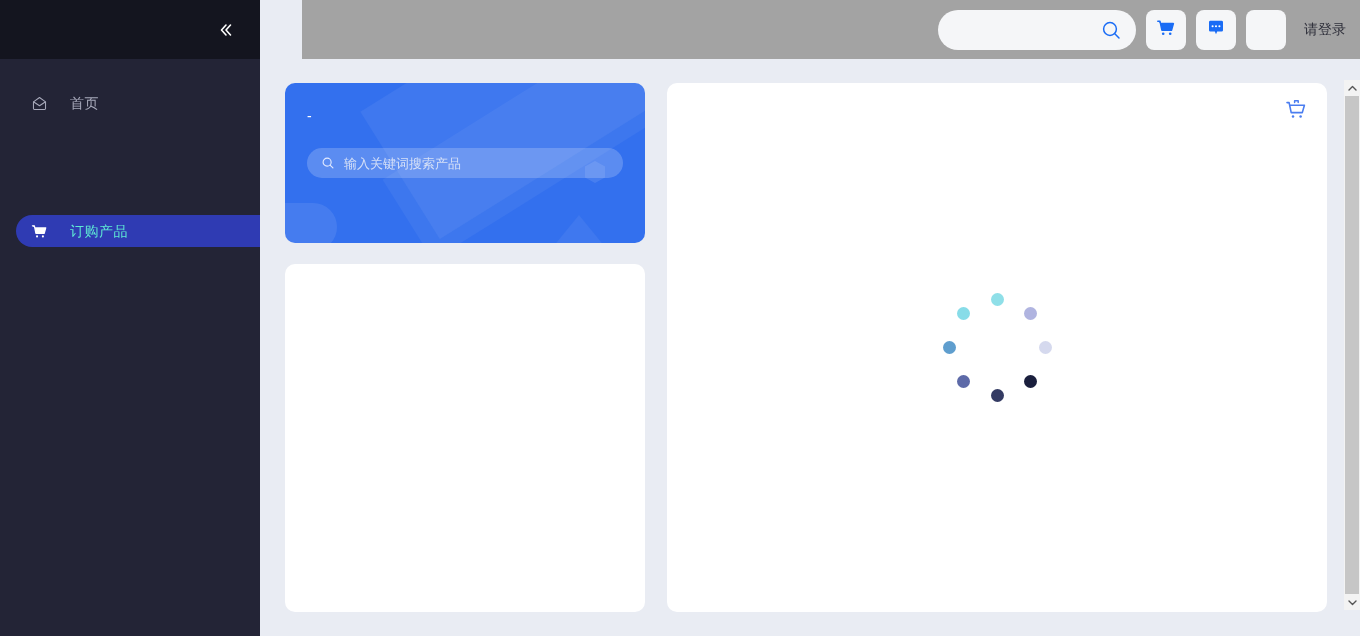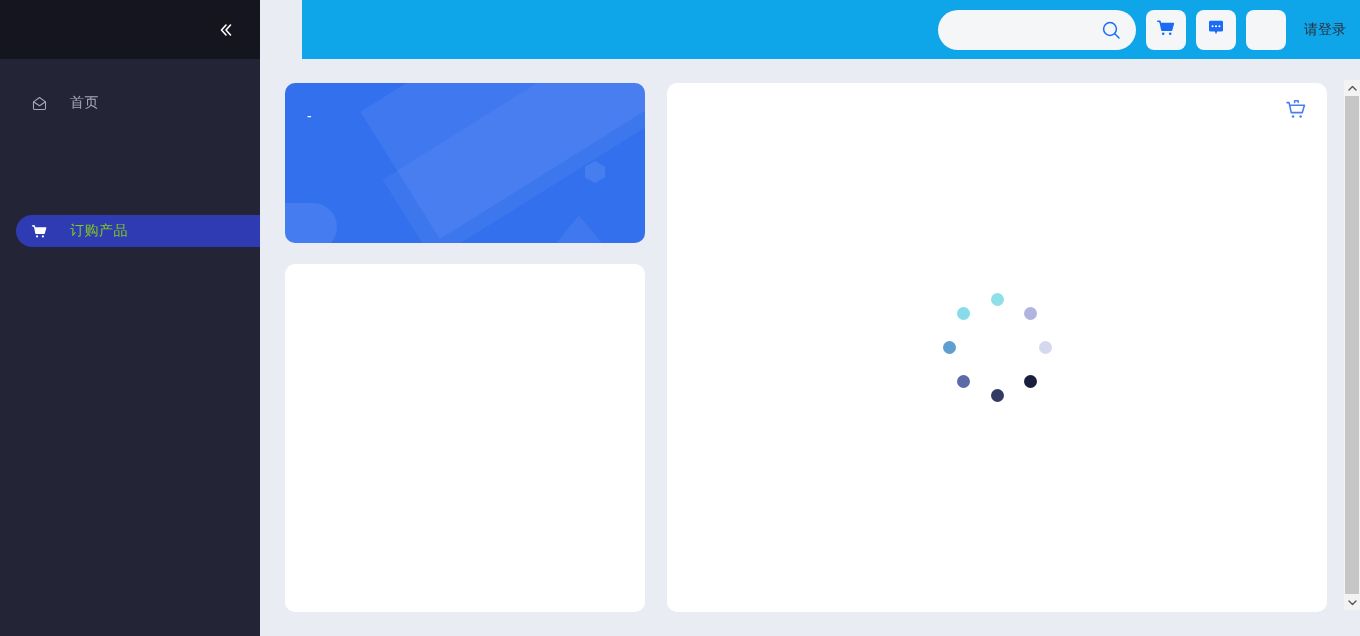--- a/index.html
+++ b/index.html
@@ -29,21 +29,21 @@
     justify-content:flex-end;
     padding-right:20px;
   }
   .collapse-btn {
     width:30px; height:30px;
     display:flex; align-items:center; justify-content:center;
     cursor:pointer;
   }
   .collapse-btn svg { display:block; }
 
-  .nav { padding-top:28px;font-family:Liberation Mono, monospace; }
+  .nav { padding-top:28px; }
   .nav-item {
     display:flex;
     align-items:center;
     height:32px;
     margin-bottom:0;
     padding-left:30px;
     color:#a8aabb;
     font-size:14px;
     cursor:pointer;
     position:relative;
@@ -51,21 +51,21 @@
   .nav-spacer { height:32px; }
   .nav-item .nav-icon {
     width:18px; height:18px;
     margin-right:22px;
     display:flex; align-items:center; justify-content:center;
     flex:0 0 18px;
   }
   .nav-item .nav-icon svg { display:block; }
   .nav-item.active {
     background:#2f3bb3;
-    color:#84cc16;
+    color:#5eead4;
     border-radius:16px 0 0 16px;
     margin-left:16px;
     padding-left:14px;
     width:244px;
   }
   .nav-item.active .nav-icon { margin-right:22px; }
   .nav-label { line-height:1; letter-spacing:0.5px; }
 
   
   .main {
@@ -73,21 +73,21 @@
     display:flex;
     flex-direction:column;
     height:636px;
     background:#e9ecf3;
     min-width:0;
   }
 
   
   .header {
     height:59px;
-    background:#0ea5e9;
+    background:#a3a3a3;
     display:flex;
     align-items:center;
     justify-content:flex-end;
     padding-right:14px;
     flex:0 0 59px;
     margin-left:42px;
   }
   .hsearch {
     width:198px; height:40px;
     background:#f5f6f8;
@@ -385,20 +385,29 @@
 
         <section class="promo">
           <div class="deco">
             <div class="band1"></div>
             <div class="band2"></div>
             <div class="hex"></div>
             <div class="pill"></div>
             <div class="tri"></div>
           </div>
           <div class="promo-dash">-</div>
+          <div class="promo-search">
+            <span class="mag">
+              <svg width="14" height="14" viewBox="0 0 16 16" fill="none">
+                <circle cx="7" cy="7" r="4.6" stroke="#e2eaff" stroke-width="1.3"></circle>
+                <path d="M10.4 10.4 L13.6 13.6" stroke="#e2eaff" stroke-width="1.3" stroke-linecap="round"></path>
+              </svg>
+            </span>
+            <input type="text" value="" placeholder="输入关键词搜索产品" style="">
+          </div>
         </section>
 
         <section class="left-panel"></section>
       </div>
 
       <section class="right-panel">
         <div class="panel-cart">
           <span>
             <svg width="24" height="24" viewBox="0 0 24 24" fill="none">
               <path d="M3 4.6 L5.1 4.6 L7.2 14.6 L18.3 14.6 L20.4 7.2 L6 7.2" stroke="#4a7df0" stroke-width="1.6" stroke-linecap="round" stroke-linejoin="round"></path>

